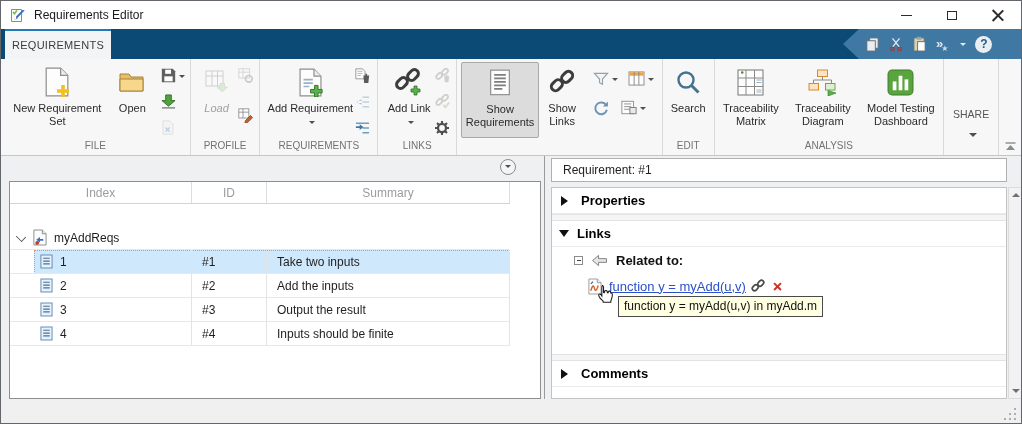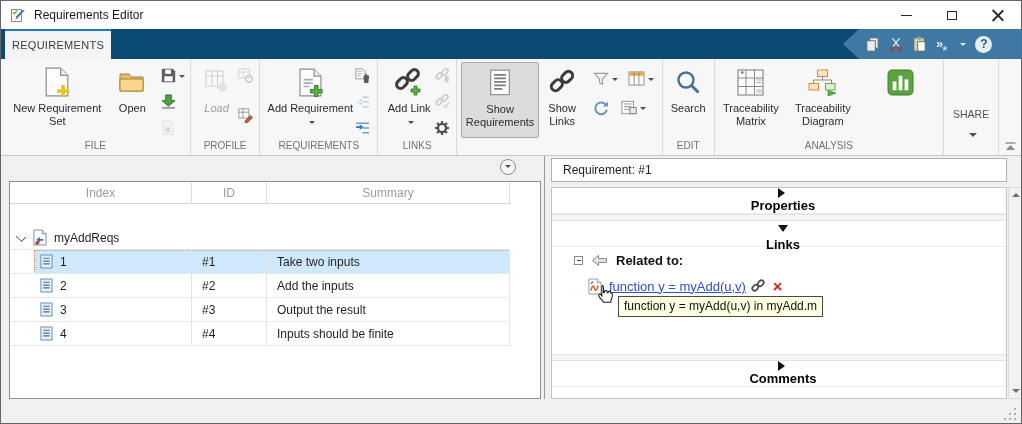--- a/index.html
+++ b/index.html
@@ -67,21 +67,21 @@
   .chev:before { content:""; position:absolute; left:0; top:2px; width:7px; height:7px; border-right:1.6px solid #555; border-bottom:1.6px solid #555; transform:rotate(45deg) scaleY(.8); }
 
   
   .req-header { position:absolute; left:550px; top:2px; width:456px; height:24px; background:#fff; border:1px solid #b0b0b0; display:flex; align-items:center; }
   .req-header span { font-size:12px; color:#1f1f1f; margin-left:11px; }
   .detail { position:absolute; left:550px; top:31px; width:456px; height:212px; background:#fff; border:1px solid #c3c3c3; }
   .scrollbar { position:absolute; left:1007px; top:31px; width:14px; height:212px; background:#f2f2f2; border:1px solid #dcdcdc; }
   .sb-up,.sb-down { position:absolute; left:3px; width:0; height:0; border:4px solid transparent; }
   .sb-up { top:5px; border-bottom-color:#707070; border-top-width:0; }
   .sb-down { bottom:5px; border-top-color:#707070; border-bottom-width:0; }
-  .secrow { position:absolute; left:0; width:454px; height:26px; display:flex; align-items:center; border-bottom:1px solid #ebebeb; background:#fff;flex-direction:column; }
+  .secrow { position:absolute; left:0; width:454px; height:26px; display:flex; align-items:center; border-bottom:1px solid #ebebeb; background:#fff; }
   .secrow .tri-r { width:0; height:0; border:5px solid transparent; border-left:7px solid #111; margin-left:9px; }
   .secrow .tri-d { width:0; height:0; border:5px solid transparent; border-top:7px solid #111; margin-left:7px; margin-top:4px; }
   .secrow .stitle { font-size:13px; font-weight:bold; color:#000; margin-left:8px; }
   .gapband { position:absolute; left:0; width:454px; height:7px; background:#f5f5f5; border-top:1px solid #e3e3e3; border-bottom:1px solid #e3e3e3; }
   .relrow { position:absolute; top:62px; left:0; height:20px; display:flex; align-items:center; }
   .expander { width:9px; height:9px; border:1px solid #8c8c8c; background:#fff; position:relative; margin-left:22px; }
   .expander:before { content:""; position:absolute; left:1.5px; top:3px; width:4px; height:1px; background:#444; }
   .rel-label { font-size:13px; font-weight:bold; color:#111; margin-left:8px; }
   .linkrow { position:absolute; top:88px; left:0; height:20px; display:flex; align-items:center; }
   .linktext { font-size:13px; color:#2b50c8; text-decoration:underline; margin-left:7px; cursor:pointer; }
@@ -462,20 +462,21 @@
         </div>
         <div class="bigbtn" style="width:84px">
           <div class="ibox">
             <svg width="27" height="27" viewBox="0 0 26 26">
                 <rect x="1" y="1" width="24" height="24" rx="4" fill="#5aa43e" stroke="#3e7d2b"></rect>
                 <rect x="5.5" y="12" width="3.6" height="8.5" fill="#fdfdfd"></rect>
                 <rect x="11.2" y="6.5" width="3.6" height="14" fill="#fdfdfd"></rect>
                 <rect x="16.9" y="10" width="3.6" height="10.5" fill="#fdfdfd"></rect>
               </svg>
           </div>
+          <div class="blbl">Model Testing Dashboard</div>
         </div>
       </div>
       <div class="seclbl">ANALYSIS</div>
     </div>
 
     <div class="rsec" style="width:55px">
       <div class="rcontent" style="align-items:center">
         <div class="bigbtn" style="width:52px">
           <div class="blbl" style="margin-top:26px; font-size:10.5px; color:#555">SHARE</div>
           <i class="caret" style="margin-top:10px; border-width:4.5px; border-top-color:#4f4f4f"></i>

